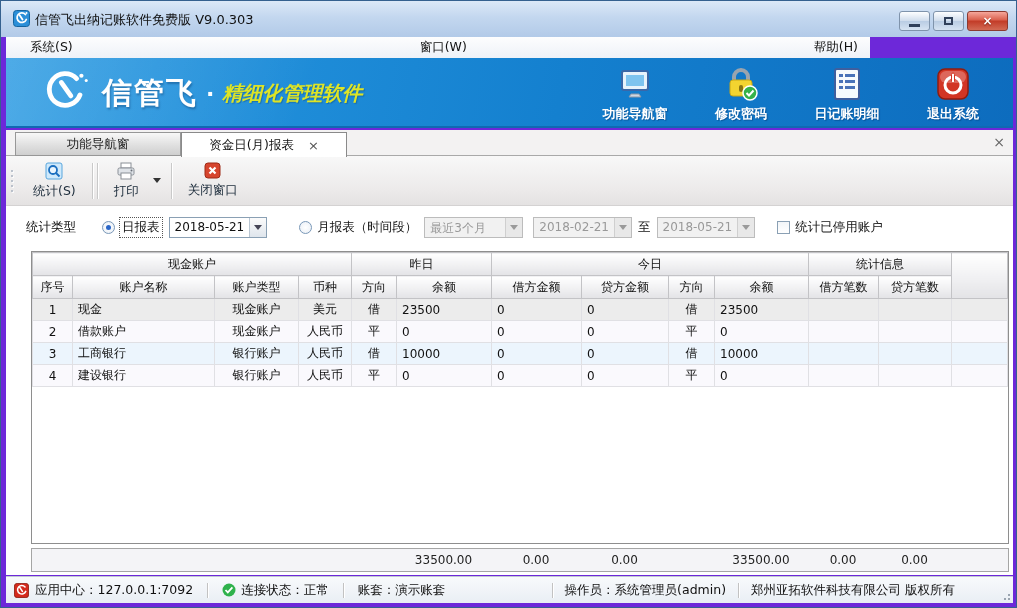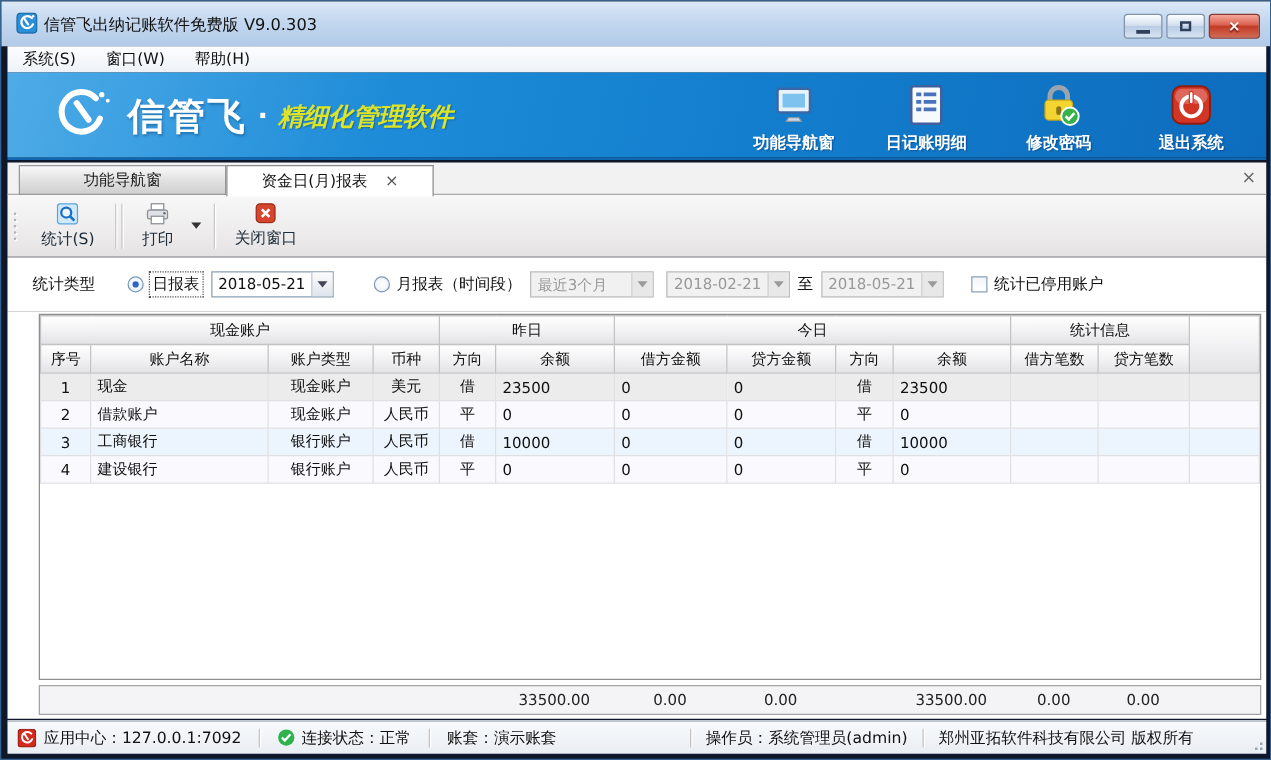--- a/index.html
+++ b/index.html
@@ -1,34 +1,34 @@
 <!DOCTYPE html>
 <html><head>
 <meta charset="utf-8">
 <style>
   * { margin:0; padding:0; box-sizing:border-box; }
   html,body { width:1017px; height:608px; font-family:"DejaVu Sans","Liberation Sans",sans-serif; }
-  .window { position:relative; width:1017px; height:608px; border:1px solid #35618f; background:#0f172a; overflow:hidden; }
+  .window { position:relative; width:1017px; height:608px; border:1px solid #35618f; background:#6d28d9; overflow:hidden; }
 
   
   .titlebar { position:absolute; left:0; top:0; right:0; height:36px;
     background:linear-gradient(#dce9f7 0%,#c3d7ef 45%,#b2cae8 100%); }
   .titlebar .app-title { position:absolute; left:34px; top:10px; font-size:13px; color:#111; }
   .app-icon { position:absolute; left:12px; top:9px; width:17px; height:17px; }
   .winbtns { position:absolute; top:10px; right:8px; display:flex; gap:3px; }
   .winbtn { width:31px; height:20px; border:1px solid #7f93ab; border-radius:3px;
     background:linear-gradient(#fdfeff,#cfdcec 50%,#b9cce3 51%,#d6e3f2); display:flex; align-items:center; justify-content:center; }
   .winbtn.close { width:41px; border-color:#8c3a30; background:linear-gradient(#f5a79b,#d95f4c 45%,#c23b27 50%,#d26a54); }
   .glyph-min { width:11px; height:3px; background:#30405a; margin-top:8px; }
   .glyph-max { width:9px; height:8px; border:2px solid #30405a; }
   .glyph-x { color:#fff; font-weight:bold; font-size:12px; text-shadow:0 1px 1px #7a1e10; }
 
   
-  .menubar { position:absolute; left:5px; top:36px; width:1007px; height:21px;
-    background:linear-gradient(#fdfdfe,#eef2f8); display:flex; align-items:center; padding-left:0; }
+  .menubar { position:absolute; left:5px; top:36px; width:864px; height:21px;
+    background:linear-gradient(#fdfdfe,#eef2f8); display:flex; align-items:center; padding-left:12px;justify-content:space-between; }
   .menu-item { font-size:12.5px; color:#111; padding:2px 12px; }
 
   
   .banner { position:absolute; left:5px; top:57px; width:1007px; height:70px;
     background:linear-gradient(100deg,#2a9ae2 0%,#1480cf 55%,#0d6cbe 100%); border-bottom:2px solid #1068b2; overflow:hidden; }
   .banner::after { content:""; position:absolute; left:-80px; top:-40px; width:620px; height:170px;
     background:linear-gradient(115deg,rgba(255,255,255,0.22),rgba(255,255,255,0) 60%); transform:rotate(-4deg); }
   .brand { position:absolute; left:38px; top:12px; display:flex; align-items:center; z-index:2; }
   .brand-mark { width:48px; height:46px; }
   .brand-name { margin-left:10px; font-size:30px; font-weight:bold; color:#fff; letter-spacing:2px; text-shadow:1px 2px 2px rgba(0,40,90,.35); }
@@ -145,43 +145,43 @@
           <svg width="34" height="34" viewBox="0 0 34 34">
             <rect x="4" y="4" width="26" height="19" rx="2" fill="#e8f2fb" stroke="#3a67a8" stroke-width="2"></rect>
             <rect x="8" y="8" width="18" height="11" fill="#7ec3ef"></rect>
             <path d="M13 27 L21 27 L23 30 L11 30 Z" fill="#cfd8e2" stroke="#8a97a8"></path>
           </svg>
         </span>
         <span class="blabel">功能导航窗</span>
       </div>
       <div class="banner-btn">
         <span class="bicon">
+          <svg width="34" height="34" viewBox="0 0 34 34">
+            <path d="M10 14 V10 a7 7 0 0 1 14 0 V14" stroke="#9aa4ae" stroke-width="4" fill="none"></path>
+            <rect x="6" y="13" width="22" height="16" rx="3" fill="#f3d430" stroke="#c8a818"></rect>
+            <rect x="15" y="18" width="4" height="7" rx="2" fill="#8a7410"></rect>
+            <circle cx="26" cy="26" r="7" fill="#35b24a" stroke="#fff" stroke-width="1.5"></circle>
+            <path d="M22.5 26 l2.5 2.5 l4.5 -5" stroke="#fff" stroke-width="2" fill="none"></path>
+          </svg>
+        </span>
+        <span class="blabel">修改密码</span>
+      </div>
+      <div class="banner-btn">
+        <span class="bicon">
           <svg width="32" height="34" viewBox="0 0 32 34">
             <rect x="4" y="2" width="24" height="30" rx="2" fill="#f7fafd" stroke="#3f5f9e" stroke-width="2"></rect>
             <rect x="8" y="7" width="4" height="3" fill="#4a72b8"></rect>
               <rect x="14" y="7" width="10" height="3" fill="#4a72b8"></rect>
             <rect x="8" y="13" width="4" height="3" fill="#4a72b8"></rect>
               <rect x="14" y="13" width="10" height="3" fill="#4a72b8"></rect>
             <rect x="8" y="19" width="4" height="3" fill="#4a72b8"></rect>
               <rect x="14" y="19" width="10" height="3" fill="#4a72b8"></rect>
           </svg>
         </span>
         <span class="blabel">日记账明细</span>
-      </div>
-      <div class="banner-btn">
-        <span class="bicon">
-          <svg width="34" height="34" viewBox="0 0 34 34">
-            <path d="M10 14 V10 a7 7 0 0 1 14 0 V14" stroke="#9aa4ae" stroke-width="4" fill="none"></path>
-            <rect x="6" y="13" width="22" height="16" rx="3" fill="#f3d430" stroke="#c8a818"></rect>
-            <rect x="15" y="18" width="4" height="7" rx="2" fill="#8a7410"></rect>
-            <circle cx="26" cy="26" r="7" fill="#35b24a" stroke="#fff" stroke-width="1.5"></circle>
-            <path d="M22.5 26 l2.5 2.5 l4.5 -5" stroke="#fff" stroke-width="2" fill="none"></path>
-          </svg>
-        </span>
-        <span class="blabel">修改密码</span>
       </div>
       <div class="banner-btn">
         <span class="bicon">
           <svg width="34" height="34" viewBox="0 0 34 34">
             <rect x="2" y="2" width="30" height="30" rx="7" fill="#d23524" stroke="#8e1d10" stroke-width="1.5"></rect>
             <rect x="4" y="4" width="26" height="12" rx="6" fill="rgba(255,255,255,0.25)"></rect>
             <circle cx="17" cy="18" r="8" stroke="#fff" stroke-width="3" fill="none"></circle>
             <rect x="15.5" y="6" width="3" height="10" rx="1.5" fill="#fff" stroke="#d23524"></rect>
           </svg>
         </span>

